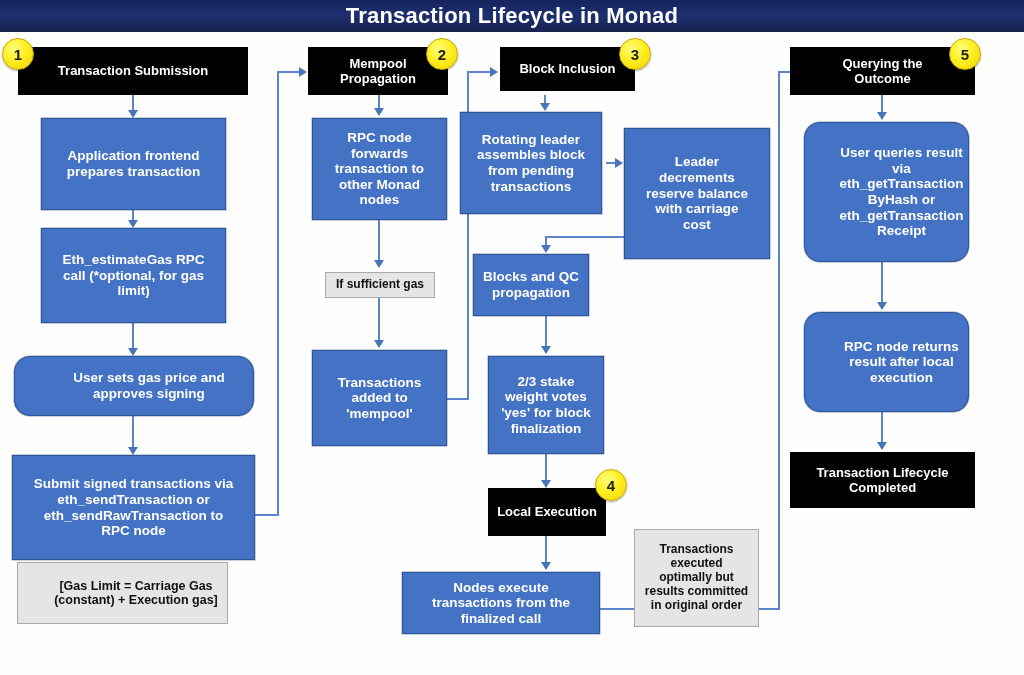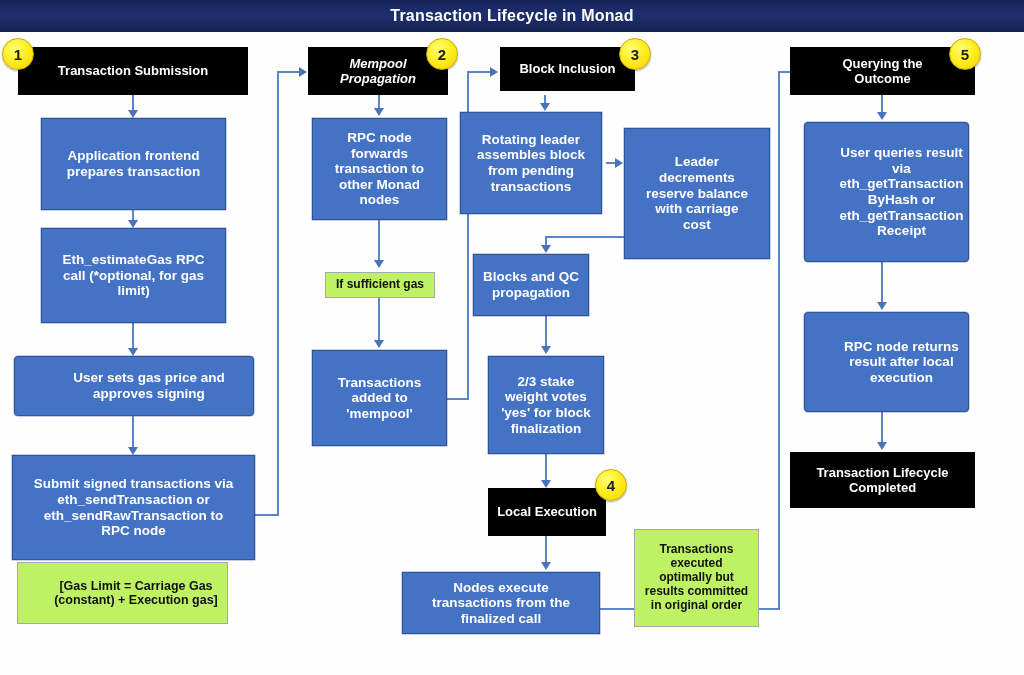--- a/index.html
+++ b/index.html
@@ -19,21 +19,21 @@
   
   #titlebar {
     position: absolute;
     left: 0; top: 0;
     width: 1024px; height: 32px;
     background: linear-gradient(to bottom, #17245c 0%, #1d2f6f 45%, #16224f 100%);
     display: flex; align-items: center; justify-content: center;
   }
   #titlebar .t {
     color: #ffffff;
-    font-size: 16px;
+    font-size: 22px;
     font-weight: bold;
     letter-spacing: 0.2px;
   }
 
   
   .node {
     position: absolute;
     box-sizing: border-box;
     display: flex;
     align-items: center;
@@ -51,23 +51,23 @@
     border: 1px solid #000;
   }
   .node.blue {
     background: #4472c4;
     color: #ffffff;
     font-weight: bold;
     font-size: 13.5px;
     border: 1px solid #2f5597;
     box-shadow: 0 0 0 0.5px rgba(40,70,130,.5);
   }
-  .node.blue.round { border-radius: 4px; padding-left: 30px; }
+  .node.blue.round { border-radius: 16px; padding-left: 30px; }
   .node.white {
-    background: #bef264;
+    background: #e5e5e5;
     color: #111111;
     font-weight: bold;
     font-size: 12.5px;
     border: 1px solid #a9a9a9;
   }
   .node.white.small { font-size: 12px; }
 
   
   .badge {
     position: absolute;
@@ -168,21 +168,21 @@
   <div class="arrow down" style="left:877px; top:112px;"></div>
 
   <div class="conn v" style="left:881px; top:262px; height:42px;"></div>
   <div class="arrow down" style="left:877px; top:302px;"></div>
 
   <div class="conn v" style="left:881px; top:412px; height:32px;"></div>
   <div class="arrow down" style="left:877px; top:442px;"></div>
 
   <div class="node black" style="left:18px; top:47px; width:230px; height:48px;">Transaction Submission</div>
 
-  <div class="node black" style="left:308px; top:47px; width:140px; height:48px;font-style:italic;">Mempool
+  <div class="node black" style="left:308px; top:47px; width:140px; height:48px;">Mempool
 Propagation</div>
 
   <div class="node black" style="left:500px; top:47px; width:135px; height:44px;">Block Inclusion</div>
 
   <div class="node black" style="left:488px; top:488px; width:118px; height:48px;">Local Execution</div>
 
   <div class="node black" style="left:790px; top:47px; width:185px; height:48px;">Querying the
 Outcome</div>
 
   <div class="node black" style="left:790px; top:452px; width:185px; height:56px;">Transaction Lifecycle

